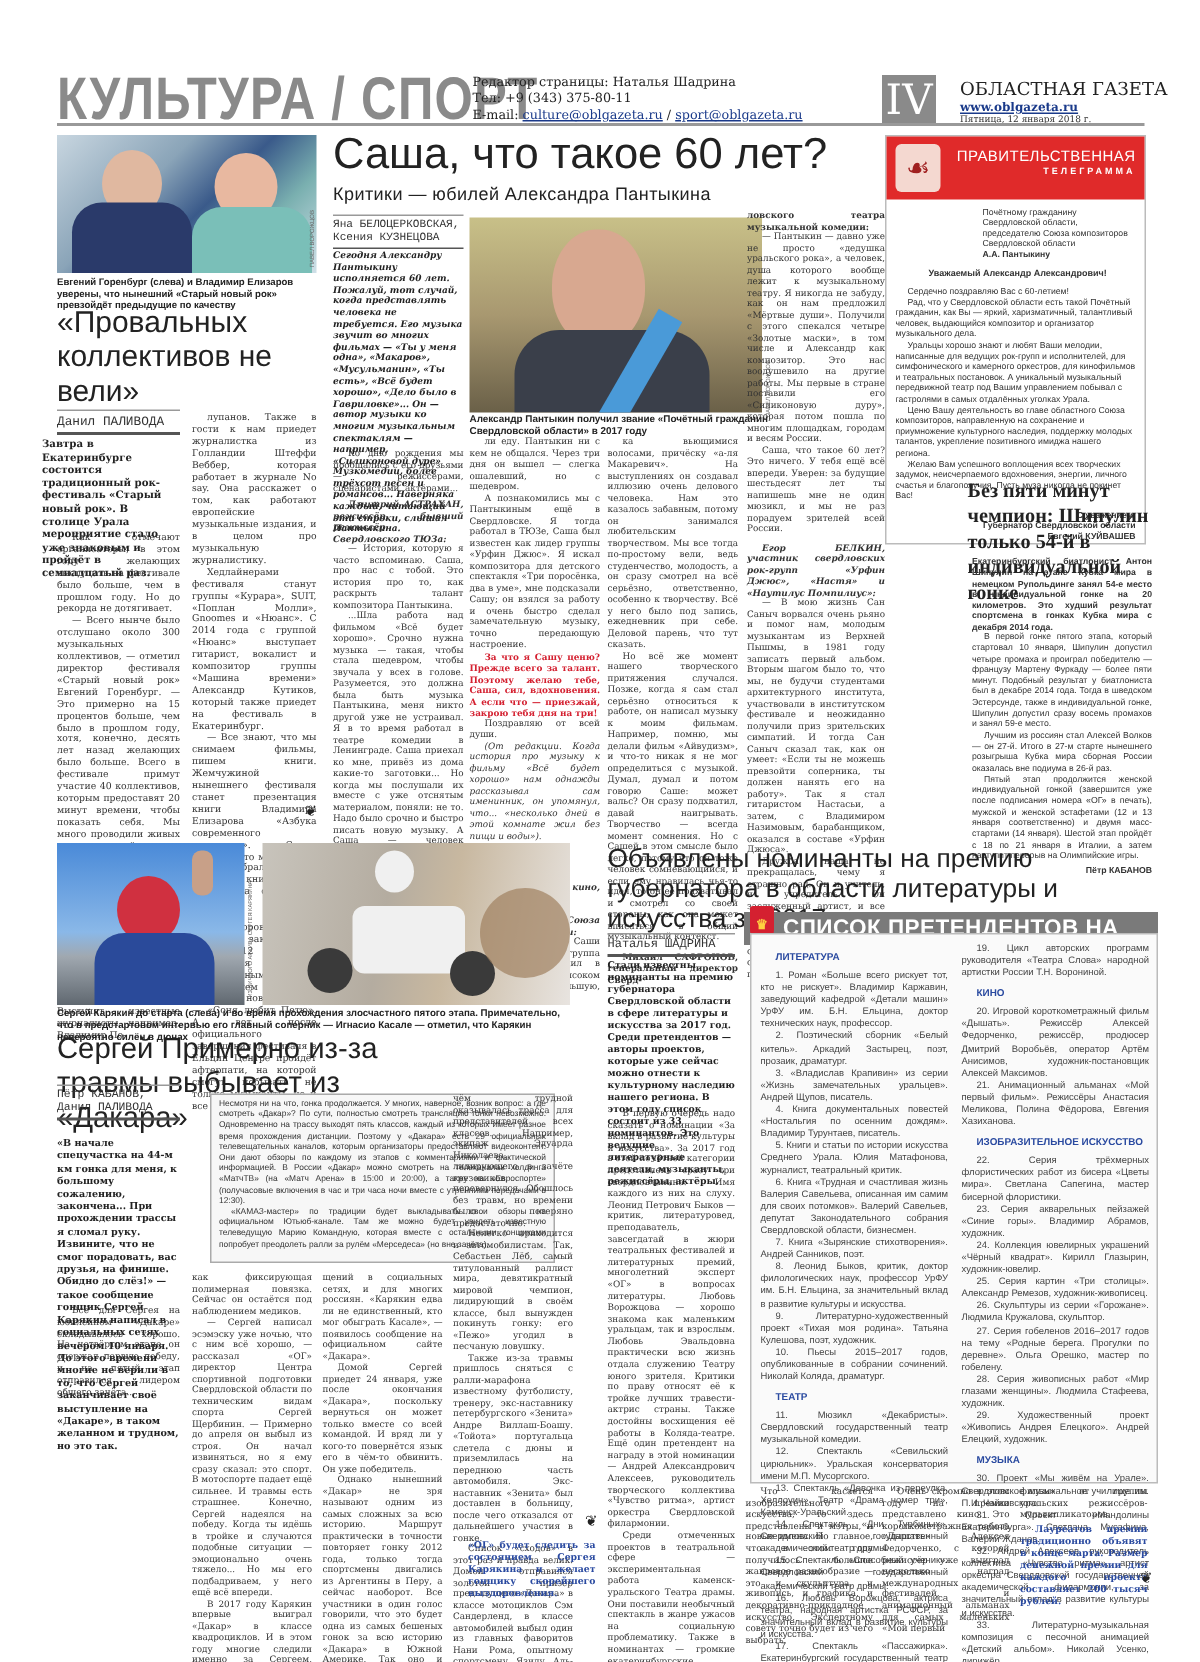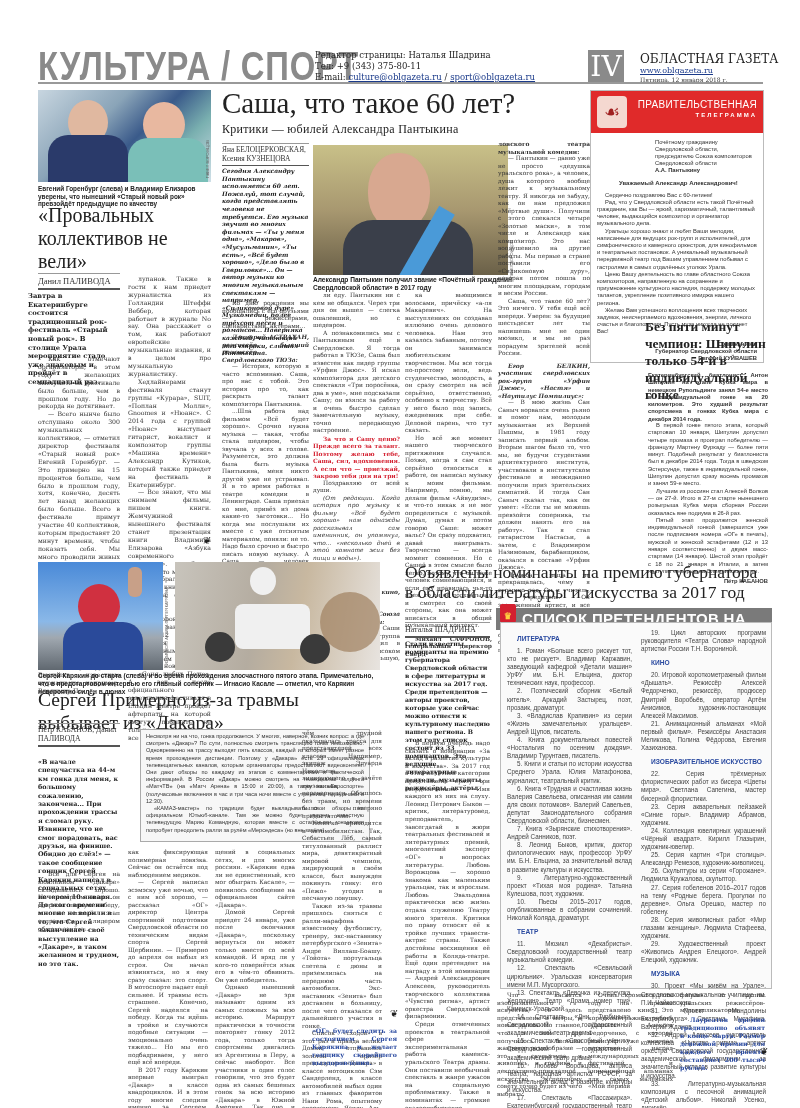--- a/index.html
+++ b/index.html
@@ -4,27 +4,27 @@
 <style>
 *{box-sizing:border-box;margin:0;padding:0}
 body{width:800px;height:1108px;background:#fff;position:relative;overflow:hidden;font-family:"DejaVu Serif",serif;color:#222}
 .abs{position:absolute}
 .masthead-title{left:38px;top:44px;font-family:"Liberation Sans",sans-serif;font-weight:bold;font-size:40px;color:#8a8a8a;letter-spacing:1px;transform:scaleX(0.82);transform-origin:left top;white-space:nowrap}
 .masthead-info{left:315px;top:50px;font-family:"DejaVu Serif",serif;font-size:8.5px;line-height:11px;color:#222}
 .masthead-info b{font-weight:normal}
 .masthead-info a{color:#1a3a8a;text-decoration:underline}
 .pagenum{left:588px;top:50px;width:36px;height:33px;background:#8a8a8a;color:#fff;font-family:"DejaVu Serif",serif;font-size:28px;line-height:33px;text-align:center}
 .paper{left:640px;top:52px;font-family:"DejaVu Serif",serif;font-size:12px;color:#222}
-.paper-url{left:640px;top:66px;font-size:8px;color:#1a3a8a;text-decoration:underline;font-weight:normal}
+.paper-url{left:640px;top:66px;font-size:8px;color:#1a3a8a;text-decoration:underline;font-weight:bold}
 .paper-date{left:640px;top:76px;font-size:6px;color:#333}
 .top-rule{left:38px;top:82px;width:725px;height:2px;background:#999}
 .photo{background:#777;overflow:hidden}
 .caption{font-family:"Liberation Sans",sans-serif;font-weight:bold;font-size:7.5px;line-height:9px;color:#222}
-.h-serif{font-family:Liberation Serif, serif;color:#222;font-weight:normal}
-.byline{font-family:Liberation Serif, serif;font-size:9px;color:#333;border-top:1px solid #999;border-bottom:2px solid #555;padding:2px 0}
+.h-serif{font-family:Liberation Sans, sans-serif;color:#222;font-weight:normal}
+.byline{font-family:Liberation Mono, monospace;font-size:9px;color:#333;border-top:1px solid #999;border-bottom:2px solid #555;padding:2px 0}
 .lead{font-family:"DejaVu Serif",serif;font-weight:bold;font-size:7.6px;line-height:9.6px;color:#222}
 .body{font-family:"DejaVu Serif",serif;font-size:7px;line-height:9.1px;color:#333;text-align:justify}
 .body p{text-indent:10px}
 .red{color:#d42030;font-weight:bold}
 .blue{color:#2a4aa0;font-weight:bold}
 .telegram{left:642px;top:90px;width:122px;height:273px;border:1px solid #bbb}
 .tele-head{height:42px;background:#e02a2a;color:#fff;text-align:right;padding:8px 6px 0 0;font-family:"Liberation Sans",sans-serif}
 .tele-head .t1{font-size:10px;font-weight:normal;letter-spacing:.3px}
 .tele-head .t2{font-size:6px;font-weight:bold;letter-spacing:2px;margin-top:2px}
 .tele-body{font-family:"Liberation Sans",sans-serif;font-size:6.2px;line-height:7.8px;color:#333;padding:6px}

